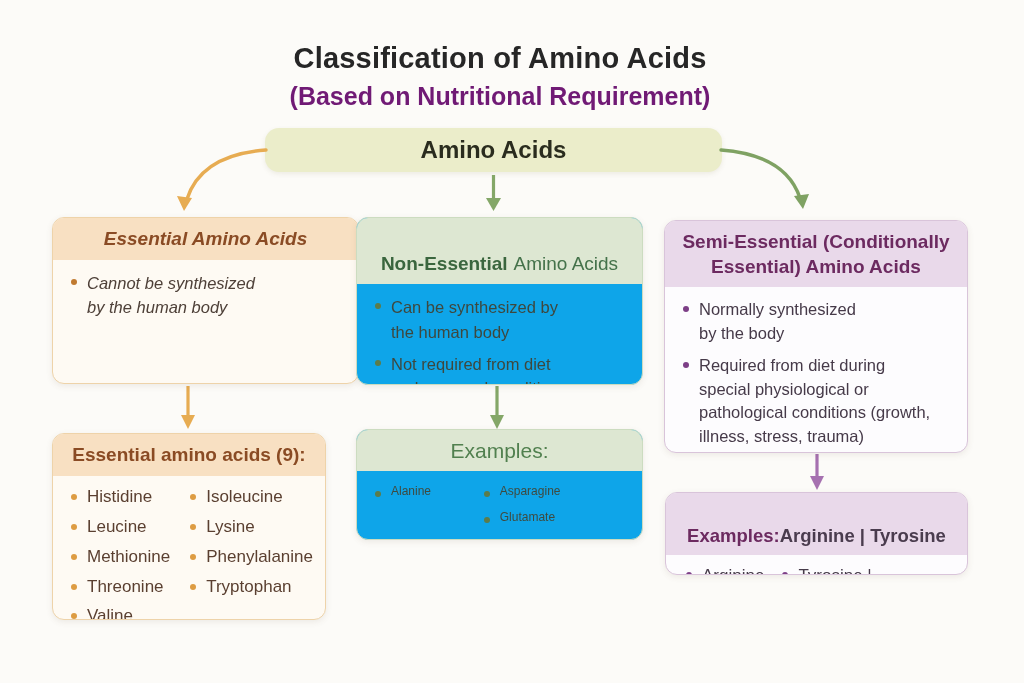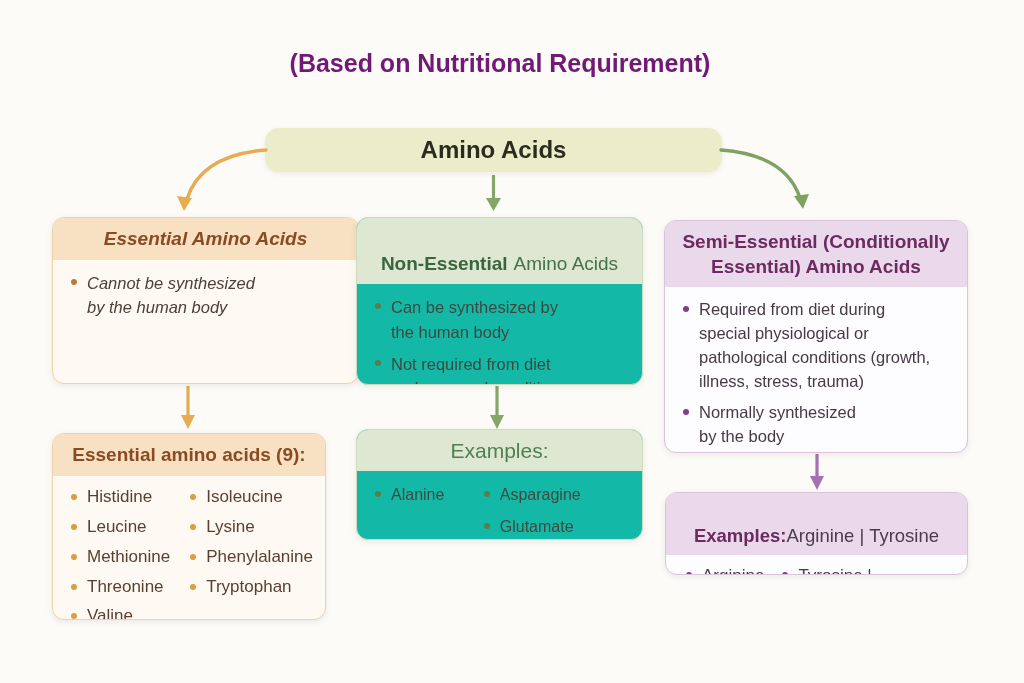--- a/index.html
+++ b/index.html
@@ -48,56 +48,57 @@
   .p-ess .dot { background:#c07a30; }
   .p-ess .pt { color:#4e4038; }
   .p-ess-list .dot { background:#dd9c42; }
   .p-ess-list .panel-body { display:flex; padding-top:10px;gap:12px; }
   .p-ess-list ul.colA { width:47%; }
   .p-ess-list ul.colB { width:53%;text-align:right; }
   .p-ess-list li { margin-bottom:7px; }
   .p-ess-list .pt { font-size:17px; line-height:1.35; color:#5a3f30; }
 
   
-  .p-non { background:#14b8a6; border:1px solid #ccdcc0; }
+  .p-non { background:#0ea5e9; border:1px solid #ccdcc0; }
   .p-non .panel-header { background:#dde7d2; color:#3a663e; }
   .p-non .hdr-rest { font-weight:400; margin-left:6px; color:#44724a; }
   .p-non .dot { background:#5c7c4b; }
   .p-non .pt { color:#3e483e; }
   .p-non-ex .panel-header { font-size:21px; font-weight:500; color:#51804f; padding:7px; }
   .p-non-ex .panel-body { display:flex; padding-top:12px; }
   .p-non-ex ul.colA { width:42%; }
   .p-non-ex ul.colB { width:58%; }
-  .p-non-ex .pt { font-size:16px; color:#3f4a3f; }
+  .p-non-ex .pt { font-size:12px; color:#3f4a3f; }
 
   
   .p-semi { background:#fdfcfe; border:1px solid #d9c4da; }
   .p-semi .panel-header { background:#e9d9ea; color:#6c2a60; }
   .p-semi .dot { background:#7d3f87; }
   .p-semi .pt { color:#463a49; line-height:1.44; }
   .p-semi-ex .panel-header { font-size:18.5px; padding:7px; }
-  .p-semi-ex .hdr-rest { font-weight:400; color:#4a3c4e; }
+  .p-semi-ex .hdr-rest { font-weight:700; color:#4a3c4e; }
   .p-semi-ex .panel-body { display:flex; gap:4px; padding-top:9px; padding-left:16px; }
   .p-semi-ex li { margin:0 14px 0 0; }
   .p-semi-ex .pt { font-size:17px; }
 
   
   #p-ess1  { left:52px;  top:217px; width:307px; height:167px;font-style:italic; }
   #p-ess2  { left:52px;  top:433px; width:274px; height:187px; }
   #p-non1  { left:356px; top:217px; width:287px; height:168px; }
   #p-non2  { left:356px; top:429px; width:287px; height:111px; }
   #p-semi1 { left:664px; top:220px; width:304px; height:233px; }
   #p-semi2 { left:665px; top:492px; width:303px; height:83px;  }
 </style>
 </head>
 <body>
 
 <div class="canvas">
 
   <div class="titles">
+    <div class="title">Classification of Amino Acids</div>
     <div class="subtitle">(Based on Nutritional Requirement)</div>
   </div>
 
   <div class="root-node">
     <span>Amino Acids</span>
   </div>
 
   <svg class="arrows" width="1024" height="683" viewBox="0 0 1024 683">
 
     <g>
@@ -230,32 +231,32 @@
           </li>
       </ul>
     </div>
   </div>
 
   <div id="p-semi1" class="panel p-semi">
     <div class="panel-header">Semi-Essential (Conditionally
 Essential) Amino Acids</div>
     <div class="panel-body">
       <ul>
+        <li>
+            <span class="dot"></span>
+            <span class="pt">Normally synthesized
+by the body</span>
+          </li>
         <li>
             <span class="dot"></span>
             <span class="pt">Required from diet during
 special physiological or
 pathological conditions (growth,
 illness, stress, trauma)</span>
           </li>
-        <li>
-            <span class="dot"></span>
-            <span class="pt">Normally synthesized
-by the body</span>
-          </li>
       </ul>
     </div>
   </div>
 
   <div id="p-semi2" class="panel p-semi p-semi-ex">
     <div class="panel-header">
       <span>Examples:</span><span class="hdr-rest">Arginine | Tyrosine</span>
     </div>
     <div class="panel-body">
       <ul style="display:flex;">

